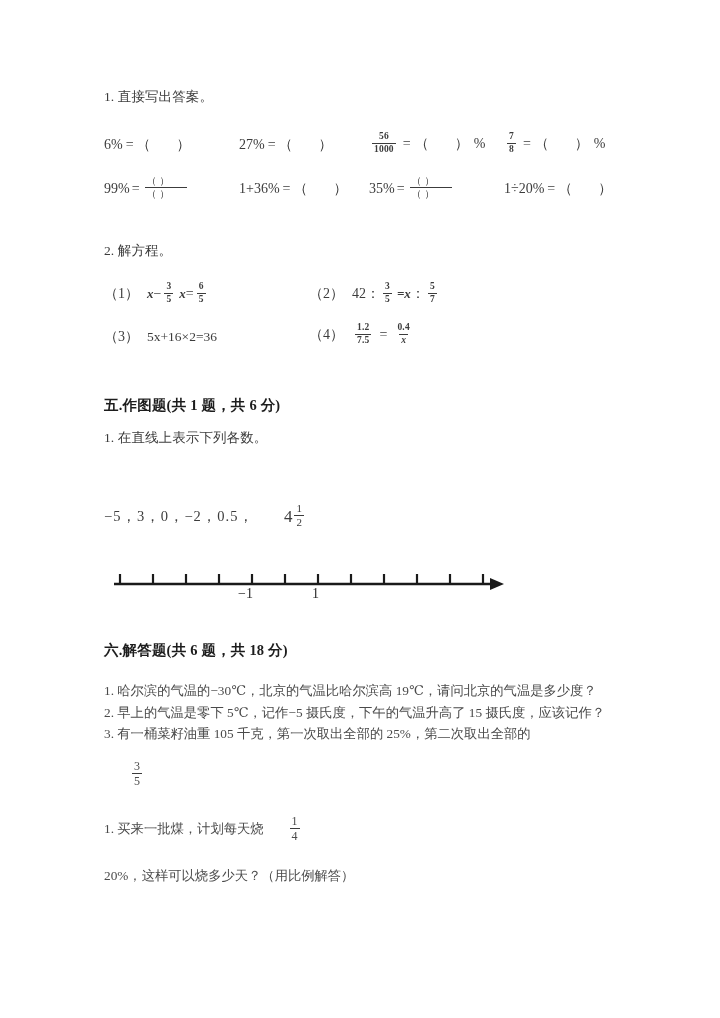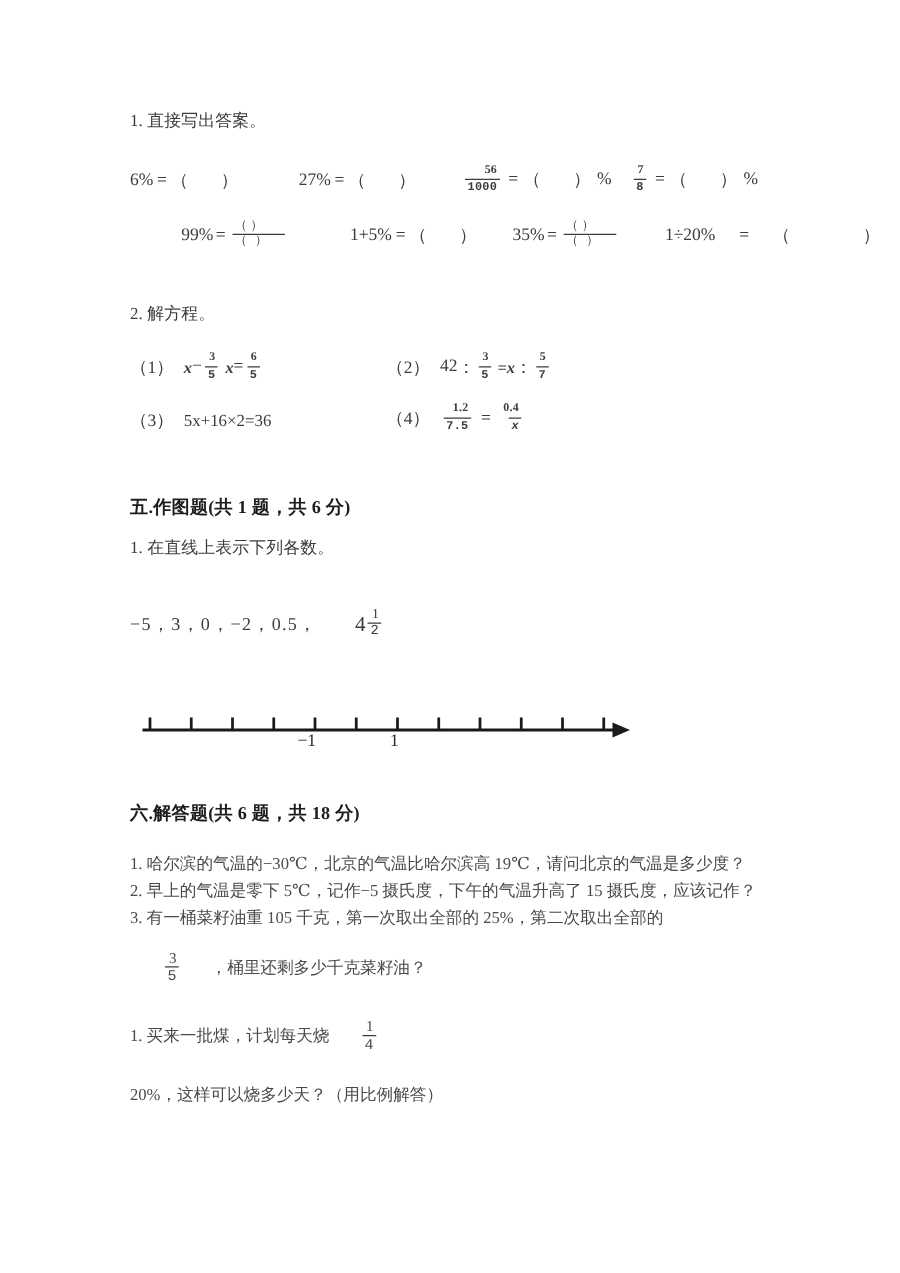--- a/index.html
+++ b/index.html
@@ -46,40 +46,39 @@
     font-size: 13.3px;
     line-height: 1.62;
     color: #4a4a4a;
     text-align: justify;
   }
 
   
   .frac {
     display: inline-flex;
     flex-direction: column;
-    align-items: flex-end;
+    align-items: center;
     vertical-align: middle;
     line-height: 1;
     margin: 0 3px;
     position: relative;
     top: -1px;
   }
   .frac .num {
     font-size: 9.5px;
     font-weight: bold;
     padding: 0 2px 1px 2px;
     letter-spacing: 0.2px;
   }
   .frac .den {
     font-size: 9.5px;
     font-weight: bold;
     padding: 1px 2px 0 2px;
     border-top: 1.2px solid #3c3c3c;
     letter-spacing: 0.2px;
-    font-family: Liberation Mono, monospace;
   }
   .frac.big .num { font-size: 12px; font-weight: normal; }
   .frac.big .den { font-size: 12px; font-weight: normal; }
   .frac.wide .num, .frac.wide .den { min-width: 38px; }
 
   
   .calc-block {
     position: relative;
     font-size: 14px;
     color: #3c3c3c;
@@ -193,49 +192,49 @@
             <span class="den">8</span>
           </span>
           <span style="margin:0 4px;">=</span>
           <span>（</span>
           <span class="blank" style="width:26px;"></span>
           <span>）</span>
           <span style="margin-left:5px;" class="pct">%</span>
         </div>
       </div>
 
-      <div class="calc-row" style="margin-top:10px;margin-left:41px;">
+      <div class="calc-row" style="margin-top:10px;">
 
         <div class="calc-item" style="left:0px; top:0px;">
           <span class="pct">99%</span>
           <span style="margin:0 2px;">=</span>
           <span class="frac wide">
             <span class="num" style="font-size:10px;font-weight:normal;">（      ）</span>
             <span class="den" style="font-size:10px;font-weight:normal;">（      ）</span>
           </span>
         </div>
 
         <div class="calc-item" style="left:135px; top:3px;">
-          <span class="pct">1+5%</span>
+          <span class="pct">1+36%</span>
           <span style="margin:0 3px;">=</span>
           <span>（</span>
           <span class="blank" style="width:26px;"></span>
           <span>）</span>
         </div>
 
         <div class="calc-item" style="left:265px; top:0px;">
           <span class="pct">35%</span>
           <span style="margin:0 2px;">=</span>
           <span class="frac wide">
             <span class="num" style="font-size:10px;font-weight:normal;">（      ）</span>
             <span class="den" style="font-size:10px;font-weight:normal;">（      ）</span>
           </span>
         </div>
 
-        <div class="calc-item" style="left:387px; top:3px;gap:16px;">
+        <div class="calc-item" style="left:400px; top:3px;">
           <span class="pct">1÷20%</span>
           <span style="margin:0 3px;">=</span>
           <span>（</span>
           <span class="blank" style="width:26px;"></span>
           <span>）</span>
         </div>
       </div>
     </div>
 
     <div style="position:absolute; left:0; top:241px;" class="q-label">2. 解方程。</div>
@@ -294,21 +293,21 @@
             <span class="den" style="font-style:italic;">x</span>
           </span>
         </div>
       </div>
     </div>
 
     <div style="position:absolute; left:0; top:396px;" class="section-head">五.作图题(共 1 题，共 6 分)</div>
 
     <div style="position:absolute; left:0; top:428px;" class="q-label">1. 在直线上表示下列各数。</div>
 
-    <div style="position:absolute; left:0px; top:487px;" class="numline-values">
+    <div style="position:absolute; left:0px; top:504px;" class="numline-values">
       <span>−5，3，0，−2，0.5，</span>
       <span class="mixed" style="margin-left:30px;">
         <span>4</span>
         <span class="frac">
           <span class="num">1</span>
           <span class="den">2</span>
         </span>
       </span>
     </div>
 
@@ -346,21 +345,20 @@
 
       <div class="body-text" style="margin-top:0px;">2. 早上的气温是零下 5℃，记作−5 摄氏度，下午的气温升高了 15 摄氏度，应该记作？</div>
 
       <div class="body-text" style="margin-top:0px;">3. 有一桶菜籽油重 105 千克，第一次取出全部的 25%，第二次取出全部的</div>
 
       <div class="inline-frac-para" style="margin-top:16px;">
         <span class="frac big" style="margin-left:28px;">
           <span class="num">3</span>
           <span class="den">5</span>
         </span>
-        <span style="margin-left:22px;">，桶里还剩多少千克菜籽油？</span>
       </div>
 
       <div class="inline-frac-para" style="margin-top:28px;">
         <span>1. 买来一批煤，计划每天烧</span>
         <span class="frac big" style="margin:0 22px 0 26px;">
           <span class="num">1</span>
           <span class="den">4</span>
         </span>
       </div>
 

